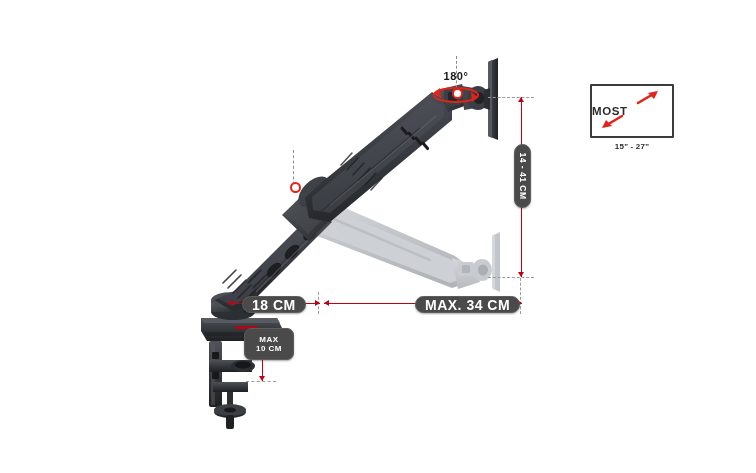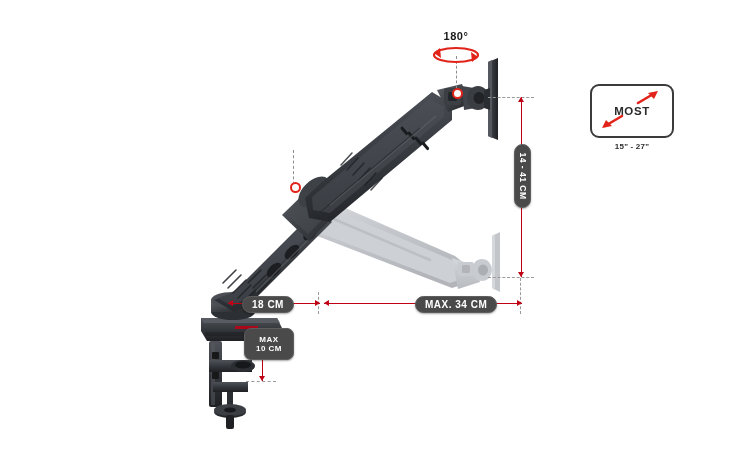--- a/index.html
+++ b/index.html
@@ -10,23 +10,23 @@
     overflow:hidden;
     position:relative;
   }
   #stage{position:absolute;left:0;top:0;width:756px;height:473px;}
 
   
   .spec-col{position:absolute;left:578px;top:84px;width:108px;}
   .spec-block{margin-bottom:16px;text-align:center;}
   .spec-card{
     width:80px;height:50px;margin:0 auto;
-    border:2.5px solid #3b3b3b;border-radius:9px;
+    border:2.5px solid #3b3b3b;border-radius:1px;
     background:#ffffff;position:relative;
-    display:flex;align-items:center;justify-content:center;
+    display:flex;align-items:center;
   }
   .spec-card-label{
     font-size:11.5px;font-weight:bold;color:#2b2b2b;
     letter-spacing:.6px;z-index:2;
   }
   .spec-caption{
     margin-top:4px;font-size:8px;font-weight:bold;
     color:#2b2b2b;letter-spacing:.2px;white-space:nowrap;
   }
   .vesa-dot{position:absolute;width:3px;height:3px;border-radius:50%;background:#e2231a;}
@@ -34,41 +34,41 @@
   .vd-bl{left:7px;bottom:7px;} .vd-br{right:7px;bottom:7px;}
 
   
   .pill{
     position:absolute;background:#4a4a4a;color:#ffffff;
     border-radius:999px;font-weight:bold;text-align:center;
     letter-spacing:.5px;box-shadow:0 1px 2px rgba(0,0,0,.35);
     display:flex;align-items:center;justify-content:center;
     z-index:30;border:1px solid #5d5d5d;
   }
-  .pill-h{height:15px;font-size:10px;padding:0 9px;}
+  .pill-h{height:15px;font-size:14px;padding:0 9px;}
   .pill-v{width:15px;font-size:8.5px;}
   .pill-v span{transform:rotate(90deg);white-space:nowrap;display:block;}
   .pill-2{flex-direction:column;font-size:8px;line-height:1.15;border-radius:7px;padding:2px 6px;}
 
   
   .mline{position:absolute;background:#c00014;z-index:20;}
   .mline-h{height:1px;}
   .mline-v{width:1px;}
   .ext{position:absolute;z-index:10;}
   .ext-v{width:0;border-left:1px dashed #9a9a9a;}
   .ext-h{height:0;border-top:1px dashed #9a9a9a;}
   .arrow{position:absolute;width:0;height:0;z-index:21;}
   .ar-l{border-top:3px solid transparent;border-bottom:3px solid transparent;border-right:5px solid #c00014;}
   .ar-r{border-top:3px solid transparent;border-bottom:3px solid transparent;border-left:5px solid #c00014;}
   .ar-u{border-left:3px solid transparent;border-right:3px solid transparent;border-bottom:5px solid #c00014;}
   .ar-d{border-left:3px solid transparent;border-right:3px solid transparent;border-top:5px solid #c00014;}
 
   
   .rot{position:absolute;z-index:35;text-align:center;}
-  .rot-text{font-size:11px;font-weight:bold;color:#1a1a1a;letter-spacing:.5px;}
+  .rot-text{font-size:11px;font-weight:bold;color:#1a1a1a;letter-spacing:.5px;margin-top:40px;}
   .axis-dash{position:absolute;border-left:1px dashed #8d8d8d;z-index:12;}
   .pivot{
     position:absolute;width:7px;height:7px;border-radius:50%;
     border:2px solid #e2231a;background:#ffffff;z-index:40;
   }
   svg{display:block;overflow:visible;}
   .prod{position:absolute;left:0;top:0;}
 </style>
 </head>
 <body>

